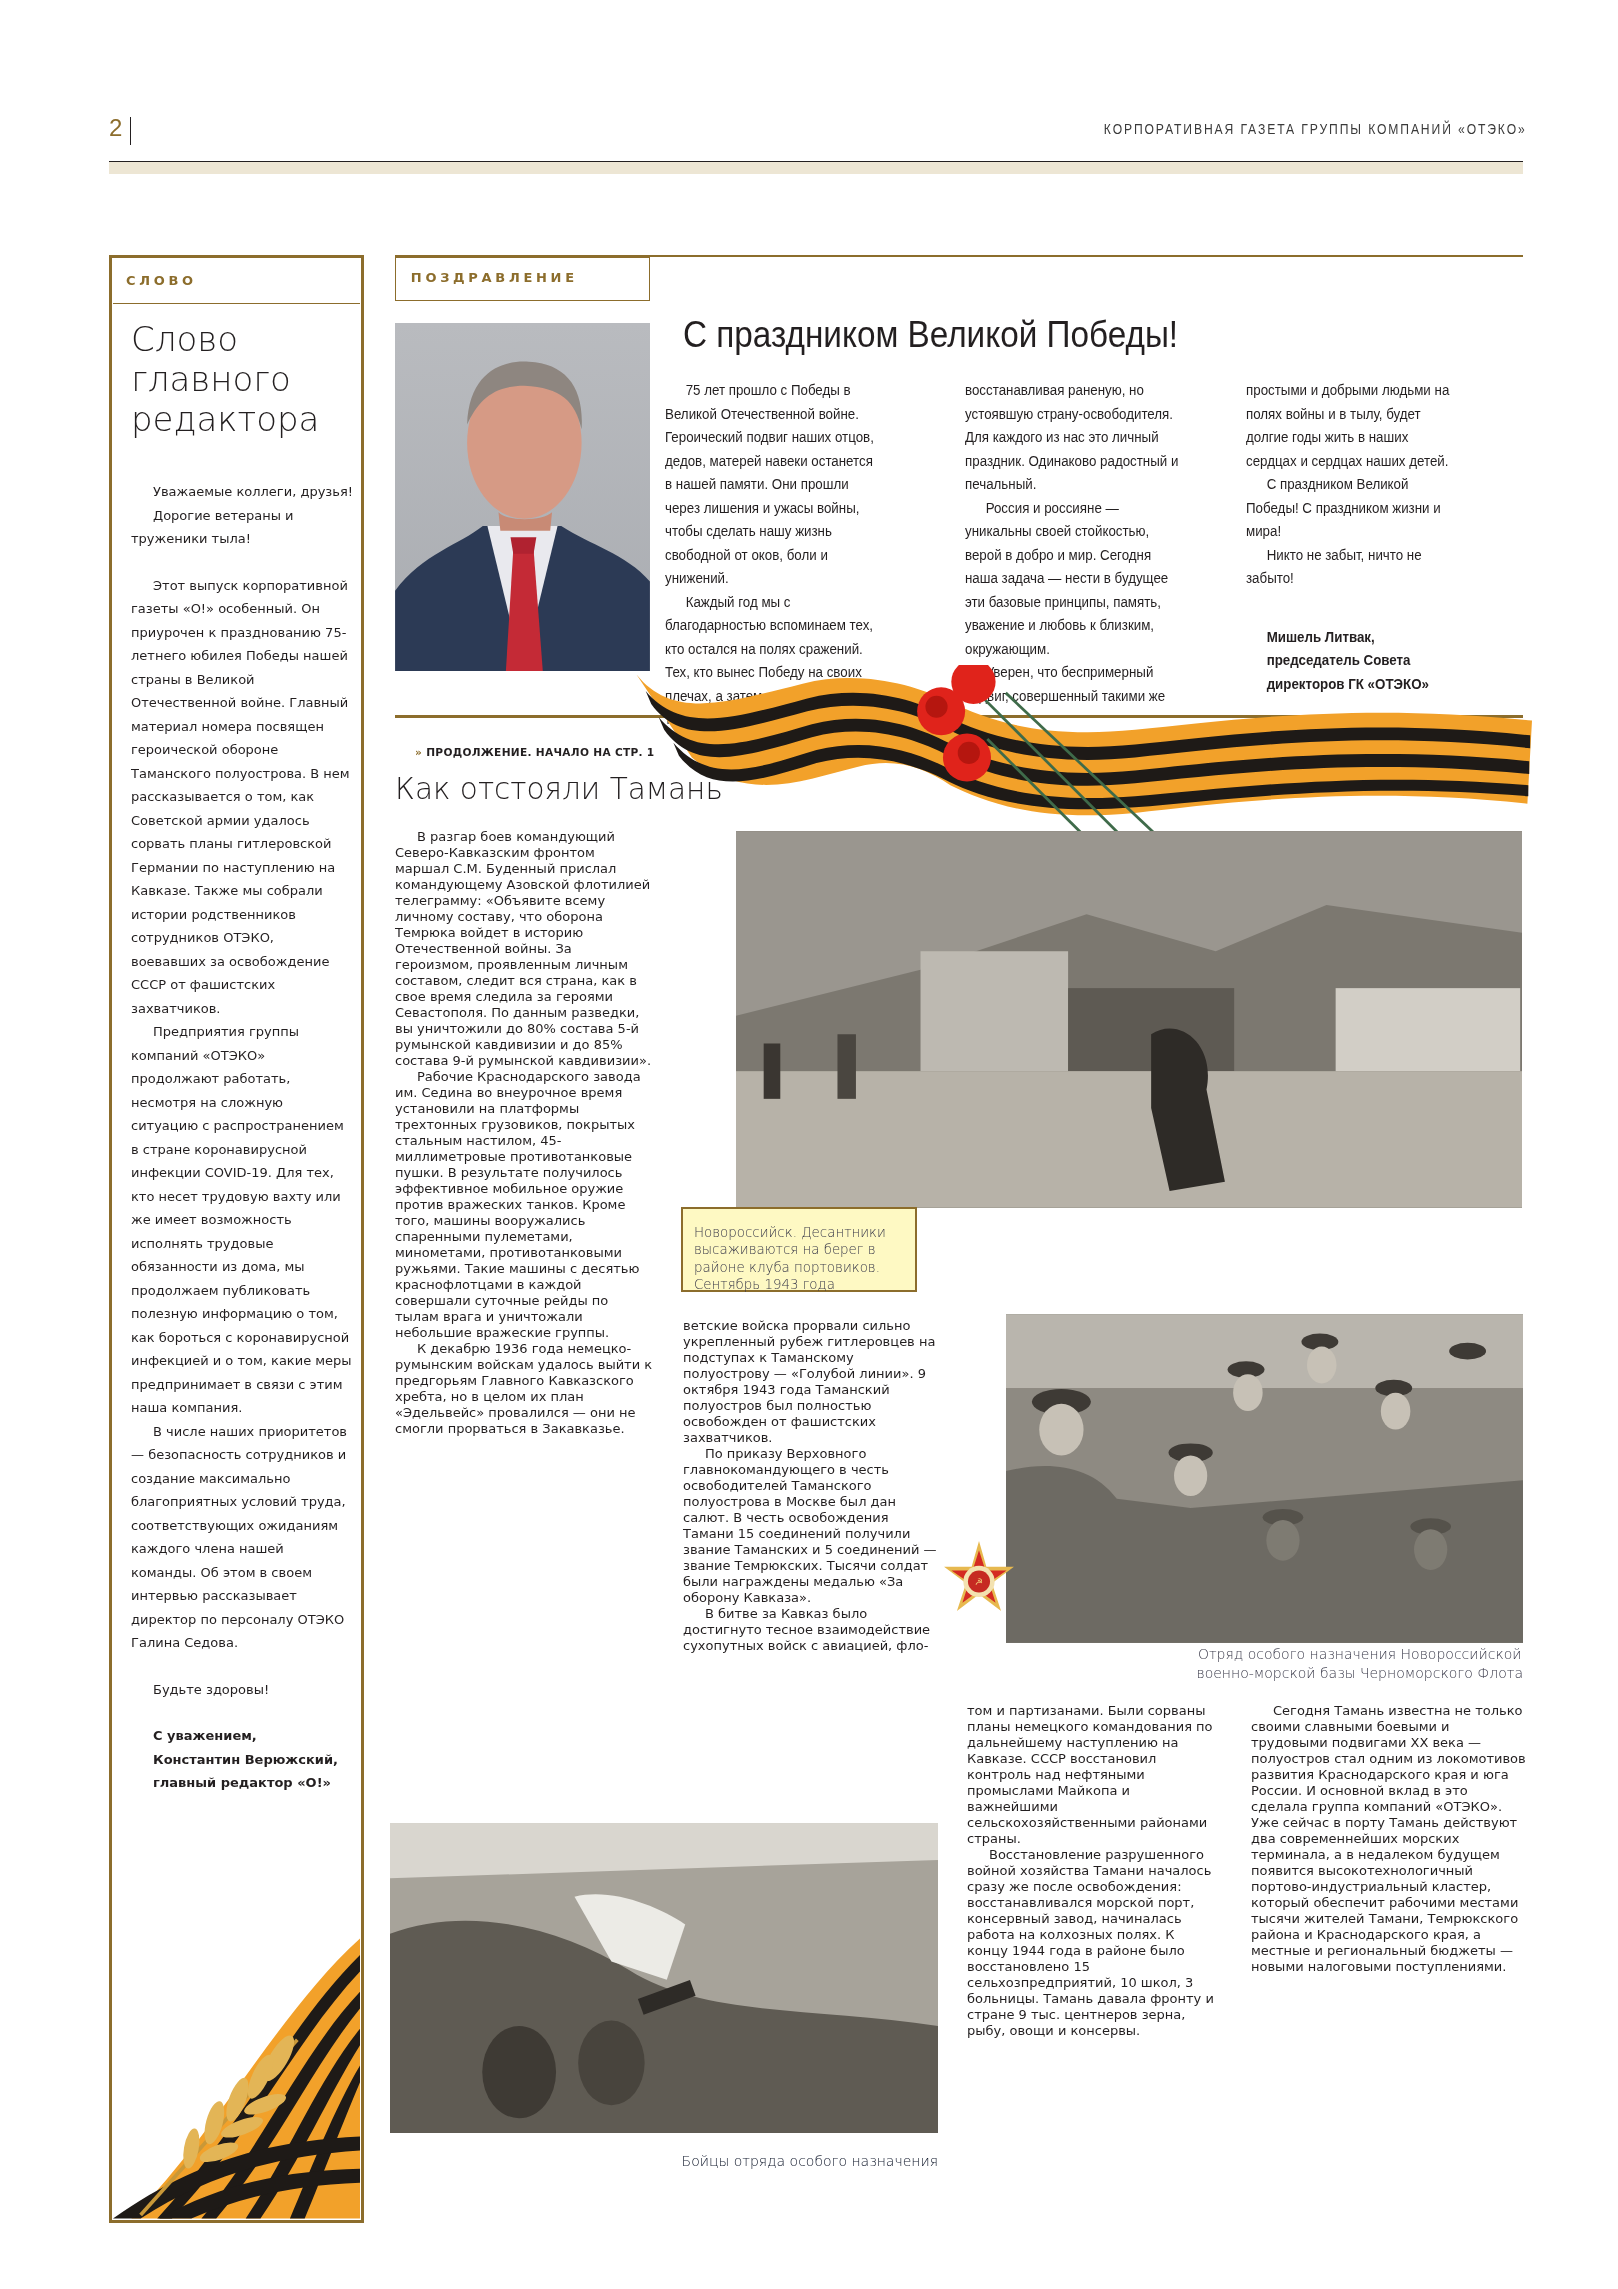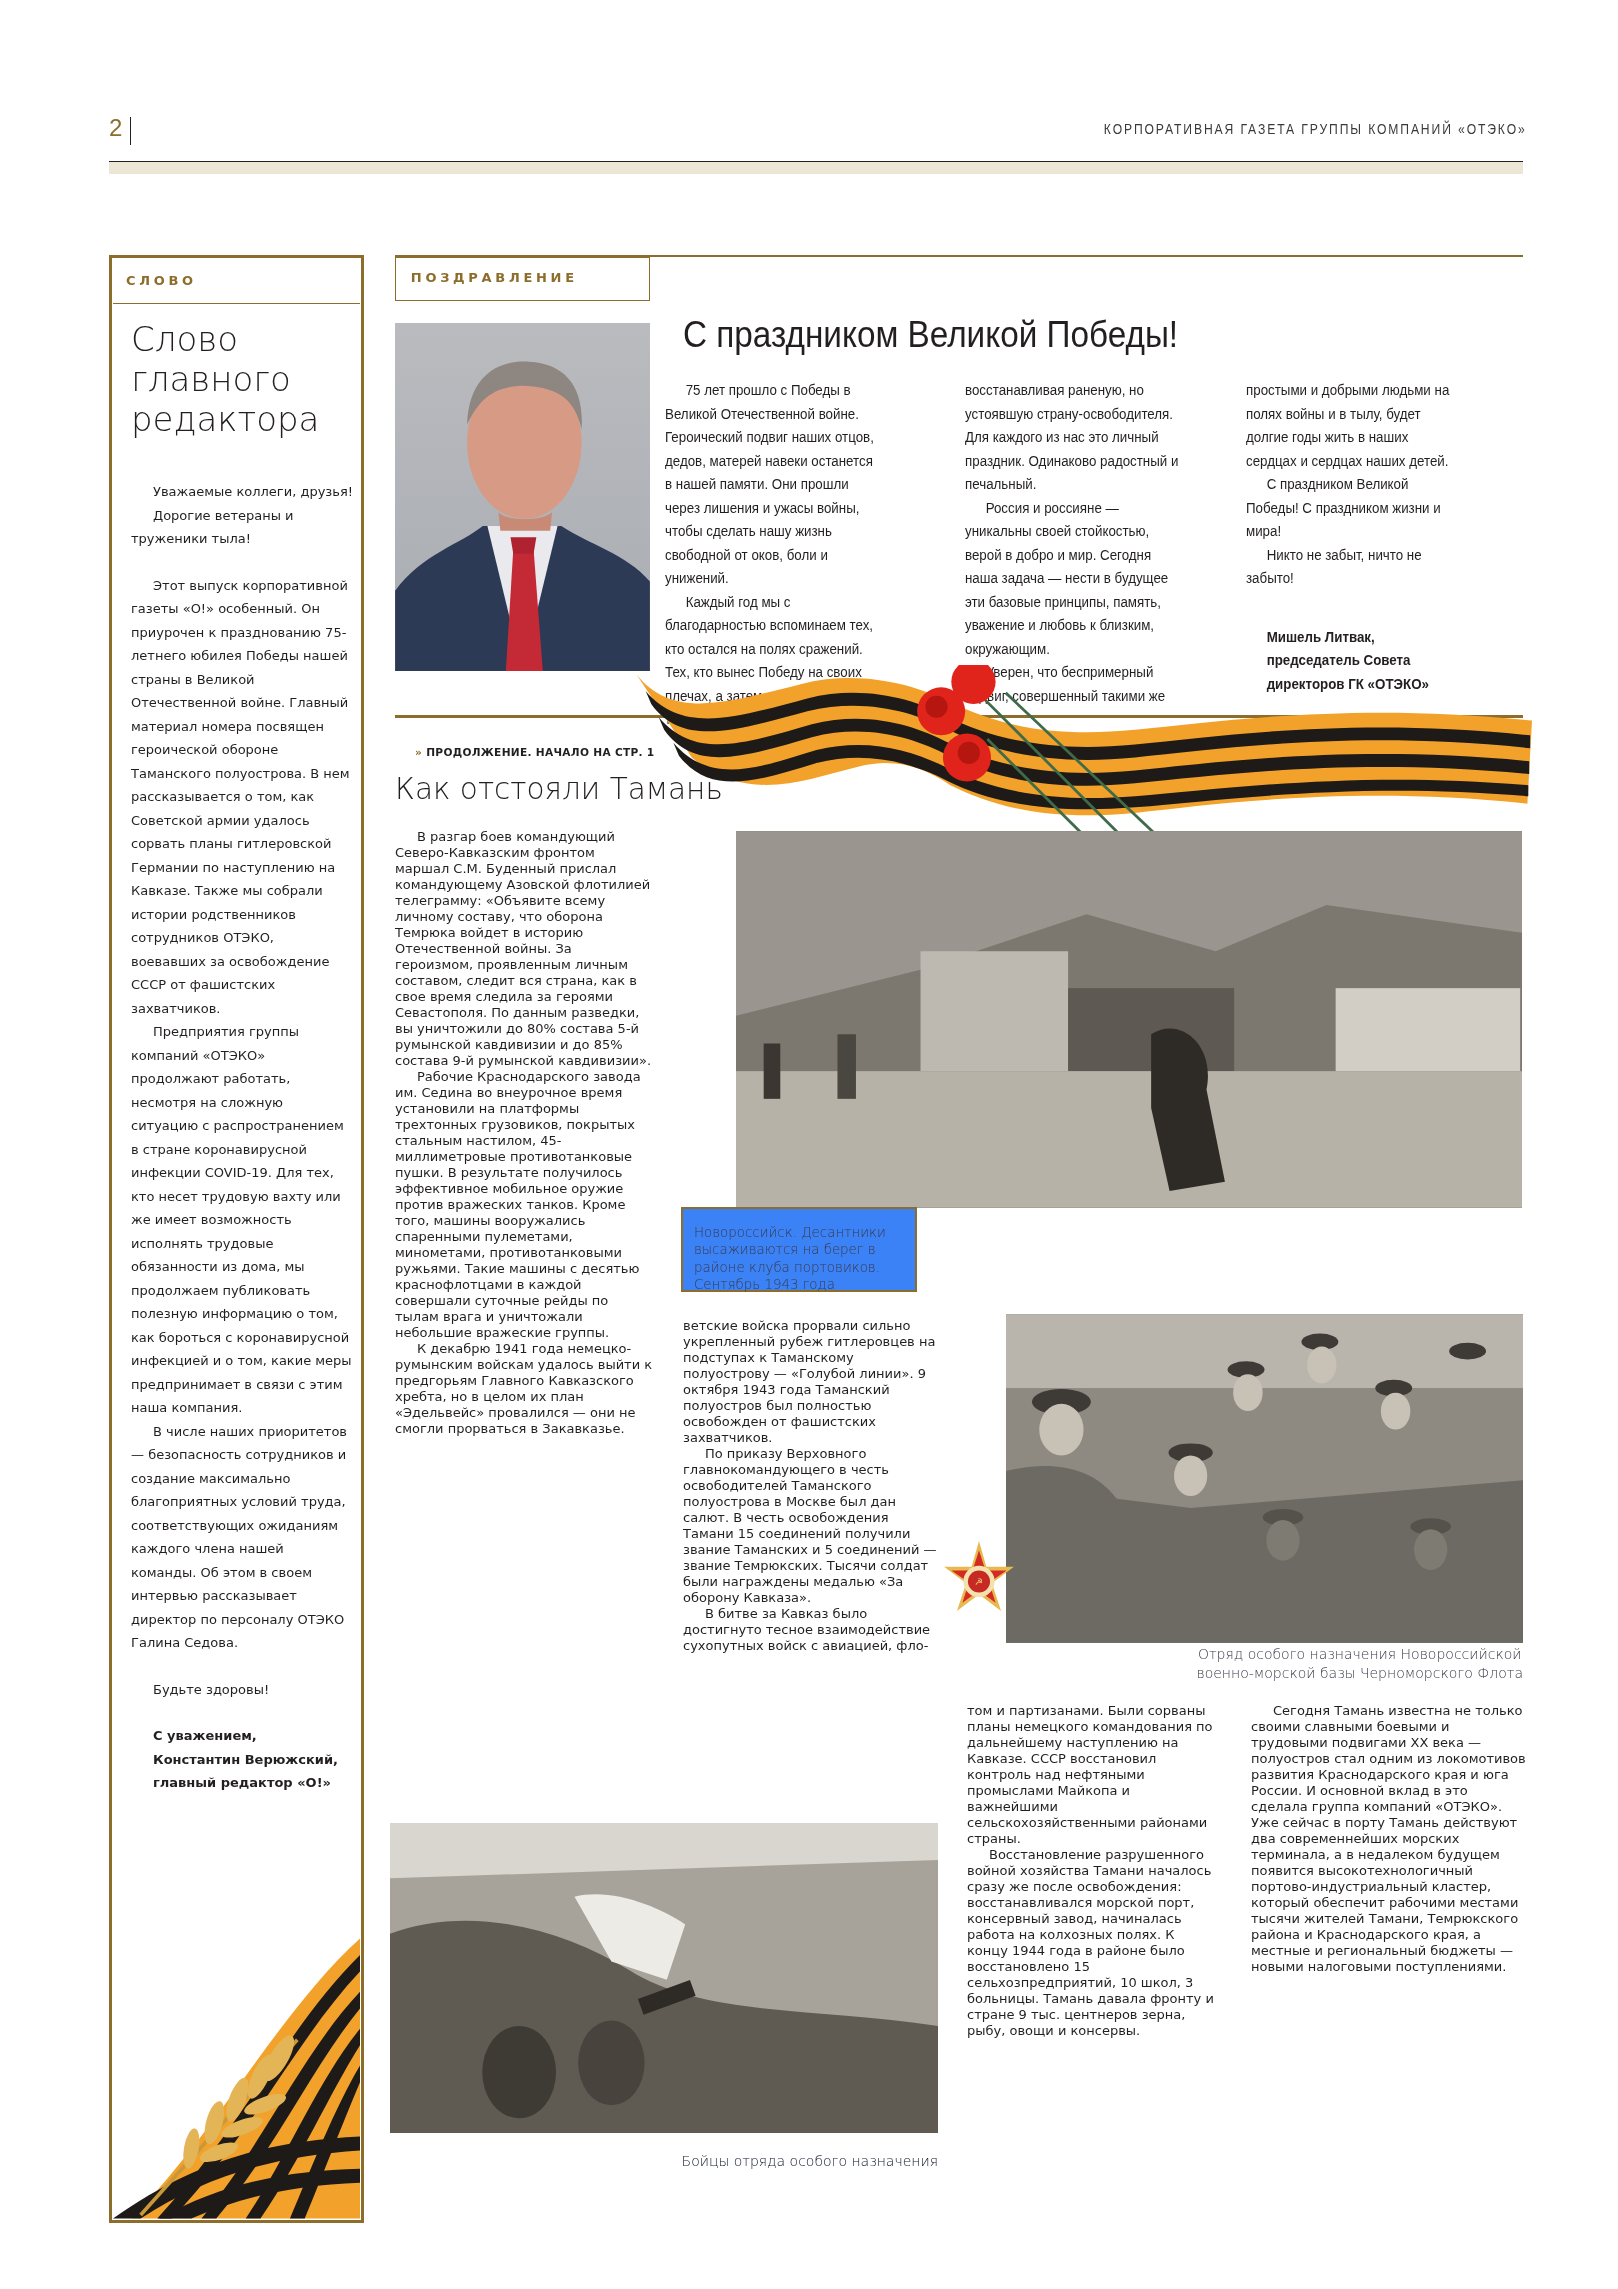--- a/index.html
+++ b/index.html
@@ -46,21 +46,21 @@
   .taman-title { left: 395px; top: 772px; font-size: 29.5px; font-weight: 300; color: #231f20; white-space: nowrap; }
   .tcol { font-size: 13px; line-height: 16px; color: #231f20; }
   .tcol p { text-indent: 22px; }
   .tcol p.noind { text-indent: 0; }
   .tcol1 { left: 395px; top: 829px; width: 258px; }
   .tcol2 { left: 683px; top: 1318px; width: 260px; }
   .tcol3 { left: 967px; top: 1703px; width: 249px; }
   .tcol4 { left: 1251px; top: 1703px; width: 277px; }
 
   .photo1 { left: 736px; top: 831px; width: 786px; height: 377px; background: #8a857c; overflow: hidden; }
-  .cap1-box { left: 681px; top: 1207px; width: 236px; height: 85px; background: #3b82f6; border: 2.8px solid #8c6d2c; padding: 14.8px 11px; font-size: 13.4px; line-height: 17.5px; color: #3a3a4a; font-weight: 300; }
+  .cap1-box { left: 681px; top: 1207px; width: 236px; height: 85px; background: #fef9c3; border: 2.8px solid #8c6d2c; padding: 14.8px 11px; font-size: 13.4px; line-height: 17.5px; color: #3a3a4a; font-weight: 300; }
   .photo2 { left: 1006px; top: 1314px; width: 517px; height: 329px; background: #6e6a63; overflow: hidden; }
   .cap2 { right: 96px; top: 1645px; text-align: center; font-size: 14px; line-height: 18.5px; color: #3a3a4a; font-weight: 300; }
   .order { left: 940px; top: 1541px; width: 78px; height: 92px; }
   .photo3 { left: 390px; top: 1823px; width: 548px; height: 310px; background: #a8a59c; overflow: hidden; }
   .cap3 { right: 681px; top: 2153px; font-size: 14px; color: #0f172a; font-weight: 300; white-space: nowrap; }
 </style>
 </head>
 <body>
 
 <div class="abs page-num">2</div>
@@ -177,21 +177,21 @@
 
 <div class="abs continued">
   <span class="arr">»</span>
   <span>ПРОДОЛЖЕНИЕ. НАЧАЛО НА СТР. 1</span>
 </div>
 <div class="abs taman-title">Как отстояли Тамань</div>
 
 <div class="abs tcol tcol1">
   <p>В разгар боев командующий Северо-Кавказским фронтом маршал С.М. Буденный прислал командующему Азовской флотилией телеграмму: «Объявите всему личному составу, что оборона Темрюка войдет в историю Отечественной войны. За героизмом, проявленным личным составом, следит вся страна, как в свое время следила за героями Севастополя. По данным разведки, вы уничтожили до 80% состава 5-й румынской кавдивизии и до 85% состава 9-й румынской кавдивизии».</p>
   <p>Рабочие Краснодарского завода им. Седина во внеурочное время установили на платформы трехтонных грузовиков, покрытых стальным настилом, 45-миллиметровые противотанковые пушки. В результате получилось эффективное мобильное оружие против вражеских танков. Кроме того, машины вооружались спаренными пулеметами, минометами, противотанковыми ружьями. Такие машины с десятью краснофлотцами в каждой совершали суточные рейды по тылам врага и уничтожали небольшие вражеские группы.</p>
-  <p>К декабрю 1941 года немецко-румынским войскам удалось выйти к предгорьям Главного Кавказского хребта, но в целом их план «Эдельвейс» провалился — они не смогли прорваться в Закавказье.</p>
+  <p>К декабрю 1936 года немецко-румынским войскам удалось выйти к предгорьям Главного Кавказского хребта, но в целом их план «Эдельвейс» провалился — они не смогли прорваться в Закавказье.</p>
 </div>
 
 <div class="abs photo1">
   <svg width="786" height="377" viewBox="0 0 852 408">
     <rect width="852" height="408" fill="#9a968f"></rect>
     <path d="M0 200 L 200 150 L 380 90 L 520 130 L 640 80 L 852 110 L 852 408 L 0 408 Z" fill="#7c7870"></path>
     <rect x="200" y="130" width="160" height="130" fill="#bdb9b1"></rect>
     <rect x="360" y="170" width="180" height="90" fill="#5e5a53"></rect>
     <rect x="650" y="170" width="200" height="90" fill="#d2cec6"></rect>
     <rect x="0" y="260" width="852" height="148" fill="#b7b2a8"></rect>

